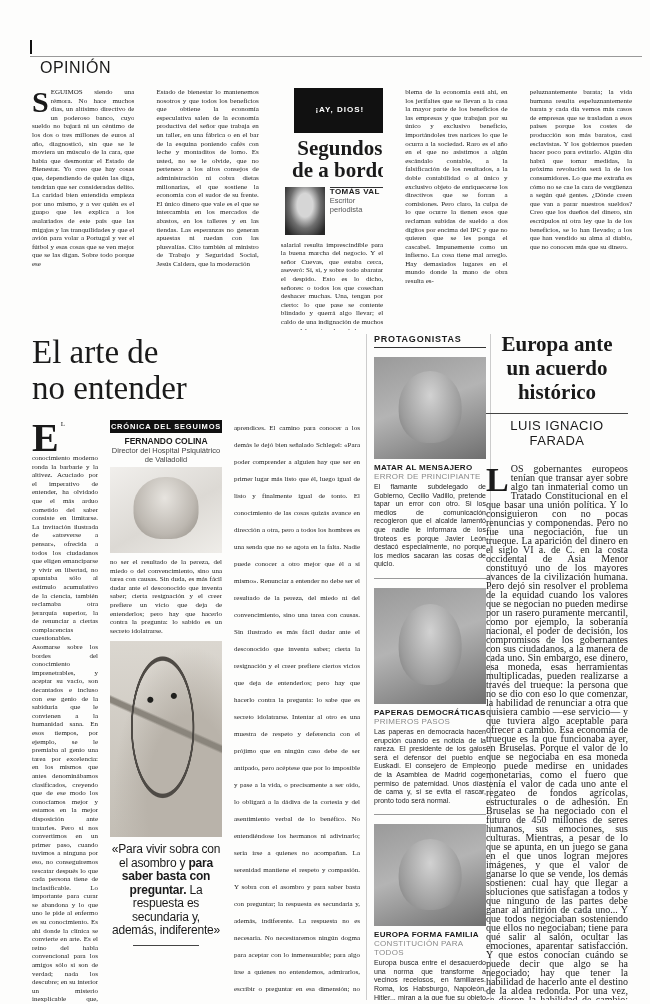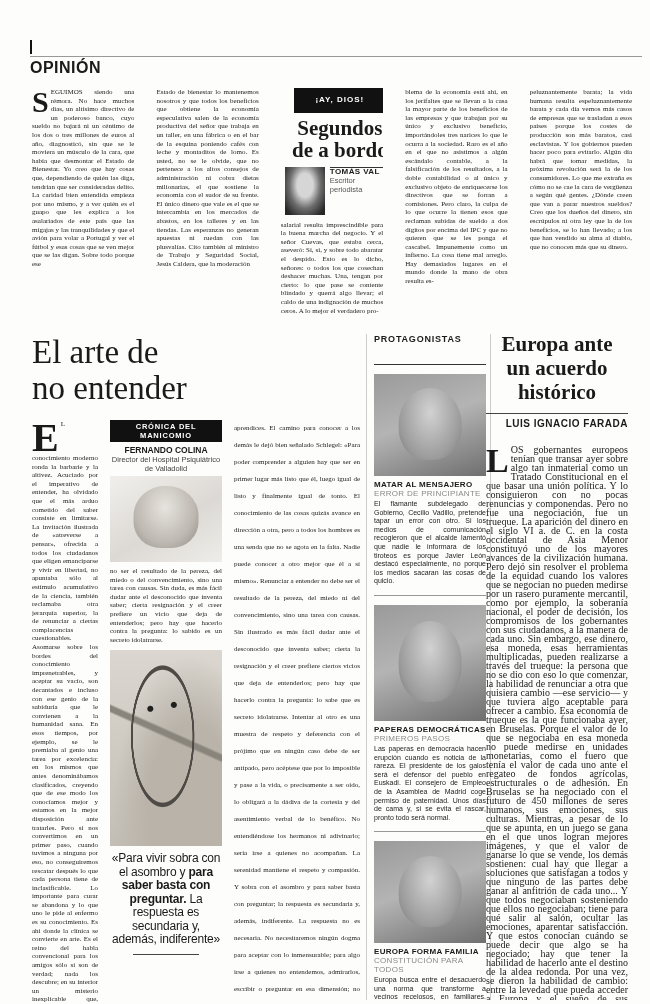--- a/index.html
+++ b/index.html
@@ -5,31 +5,31 @@
   html,body{margin:0;padding:0;background:#888;}
   .page{position:relative;width:650px;height:1004px;background:#fdfdfc;overflow:hidden;
         font-family:"Liberation Serif",serif;color:#1a1a1a;}
   
   .hdr-tick{position:absolute;left:30px;top:40px;width:2px;height:14px;background:#111;}
   .hdr-row{position:absolute;left:36px;top:41px;width:600px;display:flex;align-items:baseline;gap:8px;}
   .hdr-page{font-family:"Liberation Sans",sans-serif;font-weight:bold;font-size:12px;}
   .hdr-paper{font-family:"Liberation Sans",sans-serif;font-weight:bold;font-size:8.5px;letter-spacing:.3px;}
   .hdr-date{font-family:"Liberation Sans",sans-serif;font-size:8px;color:#666;letter-spacing:.3px;}
   .hdr-rule{position:absolute;left:30px;top:56px;width:612px;height:1px;background:#999;}
-  .hdr-section{position:absolute;left:30px;top:59px;font-family:"Liberation Sans",sans-serif;
-               font-weight:bold;font-size:16px;letter-spacing:.5px;}
+  .hdr-section{position:absolute;left:40px;top:59px;font-family:"Liberation Sans",sans-serif;
+               font-weight:normal;font-size:16px;letter-spacing:.5px;}
   
   .toprow{position:absolute;left:32px;top:88px;width:600px;height:242px;display:flex;gap:22px;}
   .topcol{width:112px;height:242px;overflow:hidden;font-size:7px;line-height:8.6px;text-align:justify;}
   .topcol p{margin:0;}
   .dc-s::first-letter{float:left;font-size:30px;line-height:24px;padding:2px 2px 0 0;font-weight:bold;}
   
   .aybox{width:118px;margin-bottom:6px;}
   .kicker{background:#111;color:#fff;font-family:"Liberation Sans",sans-serif;font-weight:bold;
-          font-size:8px;letter-spacing:1px;text-align:center;padding:8px 0;width:92px;margin:0 auto 4px auto;}
+          font-size:8px;letter-spacing:1px;text-align:center;padding:18px 0;width:92px;margin:0 auto 4px auto;}
   .aytitle{font-size:21px;line-height:22px;text-align:center;margin:2px 0 6px 0;font-weight:bold;}
   .ayauthor{display:flex;gap:5px;align-items:flex-start;margin:0 4px;}
   .ayphoto{width:40px;height:48px;flex:0 0 auto;
            background:radial-gradient(ellipse at 50% 38%,#d6d6d6 0 28%,#6e6e6e 55%,#262626 88%);}
   .aymeta{flex:1;border-top:1px solid #333;padding-top:0;}
   .ayname{font-family:"Liberation Sans",sans-serif;font-weight:bold;font-size:8px;letter-spacing:.4px;}
   .ayrole{font-family:"Liberation Sans",sans-serif;font-size:7.5px;color:#555;line-height:9px;}
   
   .main{position:absolute;left:32px;top:334px;width:330px;height:666px;}
   .main-title{font-size:33px;line-height:36px;text-align:left;margin:0 0 14px 0;font-weight:normal;}
@@ -60,37 +60,37 @@
         linear-gradient(#dbd7d0,#c3beb5);}
   .quote{font-family:"Liberation Sans",sans-serif;font-size:12px;line-height:13.5px;
          text-align:center;letter-spacing:-.2px;}
   .quote b{font-weight:bold;}
   .quote-rule{width:66px;height:1px;background:#444;margin:7px auto 0 auto;}
   
   .vsep1{position:absolute;left:366px;top:334px;width:1px;height:666px;background:#ccc;}
   .vsep2{position:absolute;left:490px;top:334px;width:1px;height:666px;background:#ccc;}
   .sidebar{position:absolute;left:374px;top:334px;width:112px;height:666px;overflow:hidden;
            font-family:"Liberation Sans",sans-serif;}
-  .sb-title{font-weight:bold;font-size:9px;letter-spacing:.8px;border-bottom:1px solid #333;padding-bottom:20px;}
+  .sb-title{font-weight:bold;font-size:9px;letter-spacing:.8px;border-bottom:1px solid #333;padding-bottom:3px;}
   .sb-photo{width:100%;height:102px;margin-top:9px;position:relative;
             background:linear-gradient(160deg,#9a9a9a,#b4b4b4 45%,#6f6f6f);}
   .sb-photo::after{content:"";position:absolute;left:50%;top:14%;width:56%;height:70%;transform:translateX(-50%);
             border-radius:50% 50% 44% 44%;
             background:radial-gradient(ellipse at 50% 34%,#d2d2d2,#9c9c9c 68%,#767676);}
   .sb-photo.tall{height:116px;}
   .sb-cap{font-weight:bold;font-size:8px;letter-spacing:.3px;margin-top:4px;}
   .sb-sub{font-size:8px;color:#8a8a8a;letter-spacing:.3px;margin-bottom:2px;}
   .sb-text{font-size:7px;line-height:8.6px;color:#222;text-align:justify;}
   .sb-div{border-top:1px solid #999;margin:9px 0 0 0;}
   
   .right{position:absolute;left:486px;top:332px;width:142px;height:668px;overflow:hidden;}
   .r-title{font-size:21px;line-height:24px;text-align:center;margin:0;}
   .r-rule{width:100%;height:1px;background:#444;margin:9px 0 4px 0;}
-  .r-author{font-family:"Liberation Sans",sans-serif;font-weight:bold;font-size:10px;
-            letter-spacing:.5px;text-align:right;}
+  .r-author{font-family:"Liberation Sans",sans-serif;font-weight:normal;font-size:13px;
+            letter-spacing:.5px;text-align:center;}
   .r-body{margin-top:16px;font-size:10px;line-height:9px;text-align:justify;}
   .r-body p{margin:0;}
   .dc-l::first-letter{float:left;font-size:34px;line-height:27px;padding:2px 2px 0 0;font-weight:bold;}
 </style>
 </head>
 <body>
 
 <div class="page">
 
   <div class="hdr-tick"></div>
@@ -132,21 +132,21 @@
   <div class="main">
     <h1 class="main-title">
       <span>El arte de</span><br>
       <span>no entender</span>
     </h1>
     <div class="maincols">
       <div class="mcolA">
         <p class="dc-e">EL conocimiento moderno ronda la barbarie y la altivez. Acuciado por el imperativo de entender, ha olvidado que el más arduo cometido del saber consiste en limitarse. La invitación ilustrada de «atreverse a pensar», ofrecida a todos los ciudadanos que eligen emanciparse y vivir en libertad, no apuntaba sólo al estímulo acumulativo de la ciencia, también reclamaba otra jerarquía superior, la de renunciar a ciertas complacencias cuestionables. Asomarse sobre los bordes del conocimiento imprenetrables, y aceptar su vacío, son decantados e incluso con ese genio de la sabiduría que le convienen a la humanidad sana. En esos tiempos, por ejemplo, se le premiaba al genio una tarea por excelencia: en los mismos que antes denominábamos clasificados, creyendo que de ese modo los conocíamos mejor y estamos en la mejor disposición ante tratarles. Pero si nos convertimos en un primer paso, cuando tuvimos a ninguna por eso, no conseguiremos rescatar después lo que cada persona tiene de inclasificable. Lo importante para curar se abandona y lo que uno le pide al enfermo es su conocimiento. Es ahí donde la clínica se convierte en arte. Es el reino del habla convencional para los amigos sólo si son de verdad; nada los descubre; en su interior un misterio inexplicable que, ciertamente, no nos alegra la intimidad. Una vez clasificado el loco —o el amigo— nos vale volver cuando lo activa el asombro, sobre el sufrimiento y nuestras maneras clasificadas. El asombro nos acerca a lo que se abre al otro, lo imposible, y la posibilidad de no intentar serlo, no para el psicótico que conviene cuanto antes; el asombro nos aporta la incertidumbre y nada nos devuelve a la ignorancia. Sin embargo, si queremos entender tenemos que volvernos de continuo</p>
       </div>
       <div class="mcolB">
-        <div class="cronica">CRÓNICA DEL MANICOMIO</div>
+        <div class="cronica">CRÓNICA DEL SEGUIMOS</div>
         <div class="bname">FERNANDO COLINA</div>
         <div class="brole">Director del Hospital Psiquiátrico de Valladolid</div>
         <div class="sketch"></div>
         <div class="mcolB-text">no ser el resultado de la pereza, del miedo o del convencimiento, sino una tarea con causas. Sin duda, es más fácil dudar ante el desconocido que inventa saber; cierta resignación y el creer prefiere un vicio que deja de entenderlos; pero hay que hacerlo contra la pregunta: lo sabido es un secreto idolatrarse.</div>
         <div class="art"></div>
         <div class="quote">
           <span>«Para vivir sobra con el asombro y </span><b>para saber basta con preguntar.</b><span> La respuesta es secundaria y, además, indiferente»</span>
         </div>
         <div class="quote-rule"></div>
       </div>

